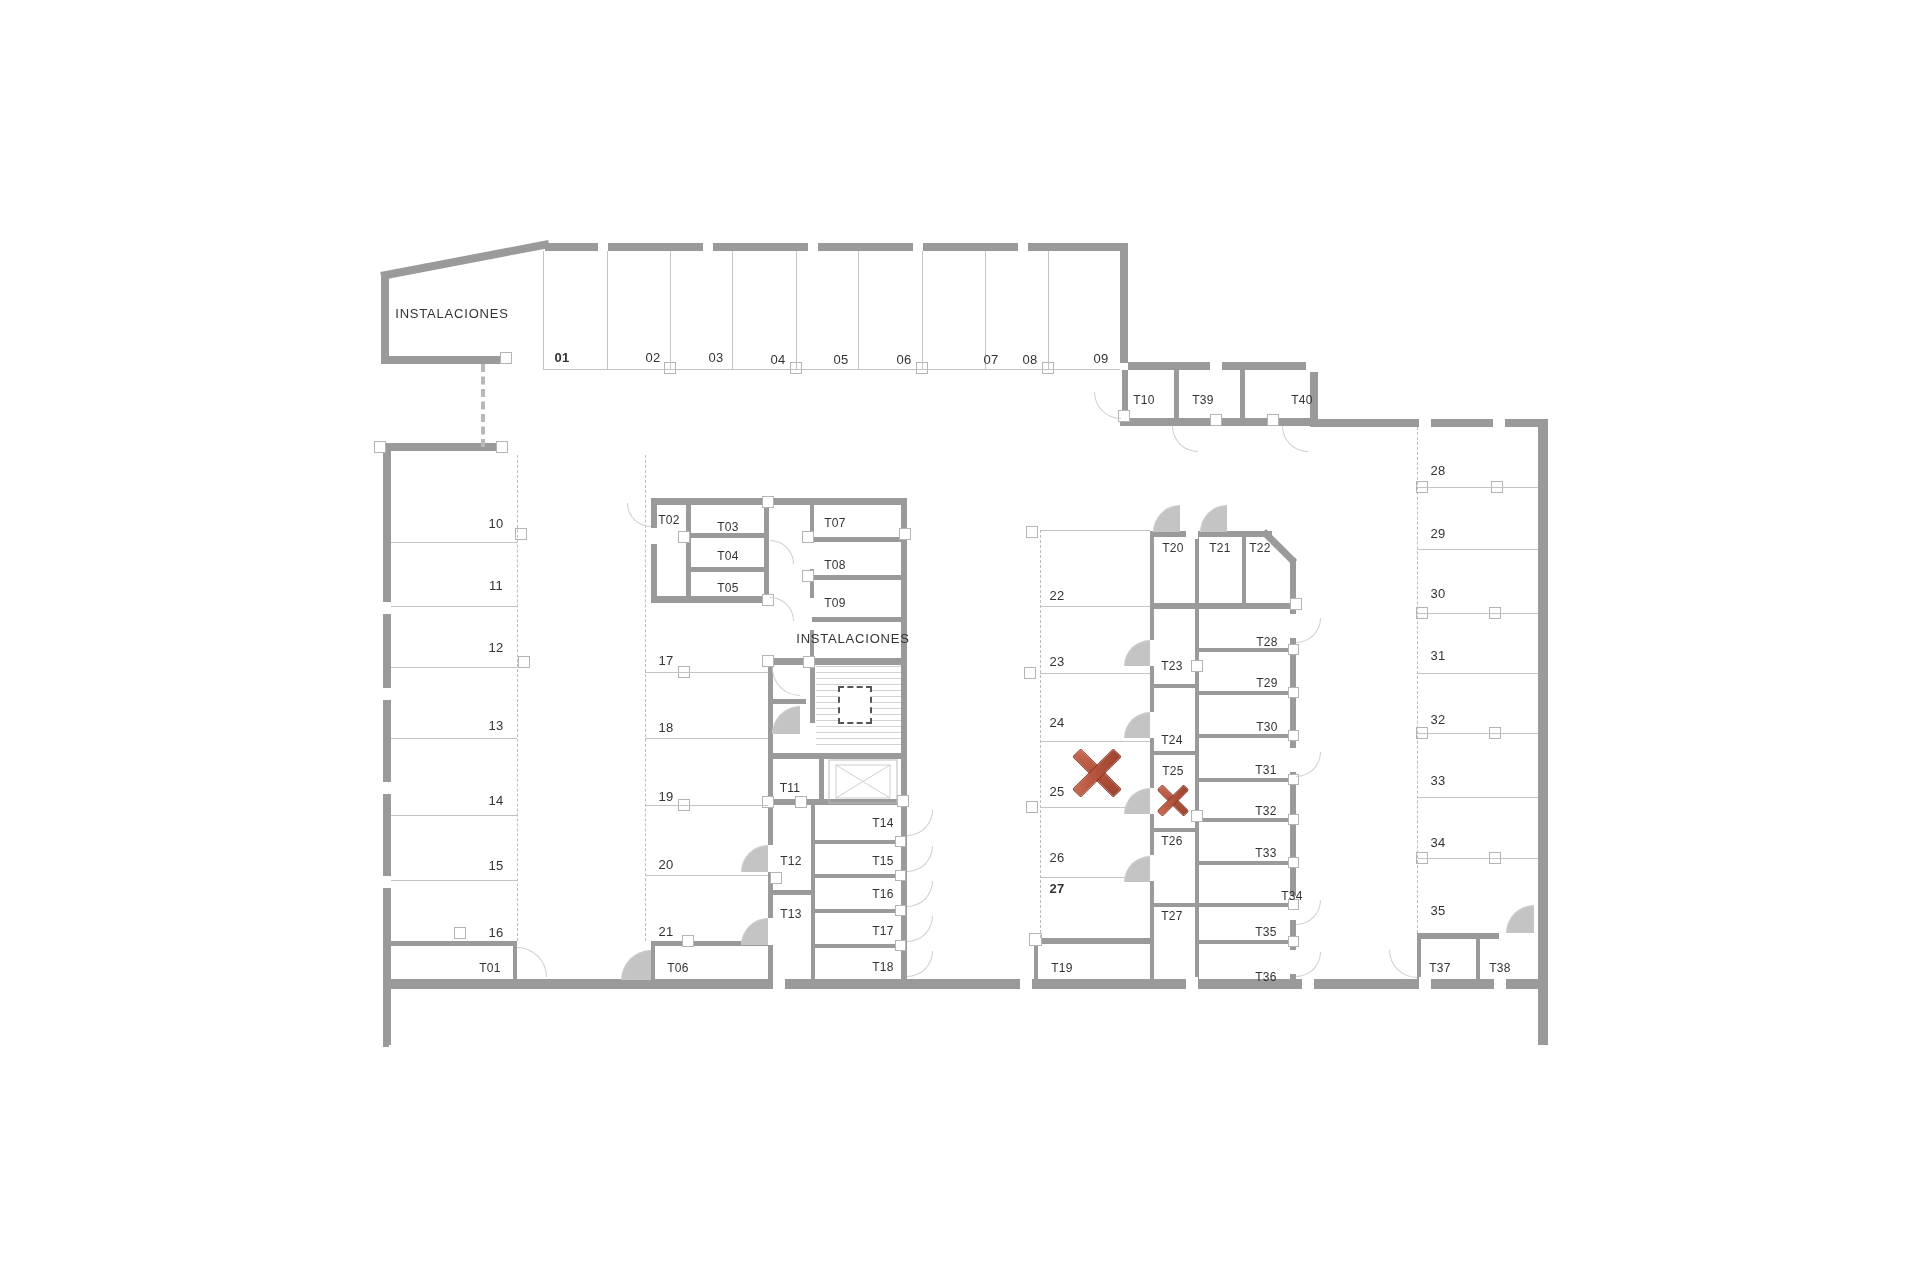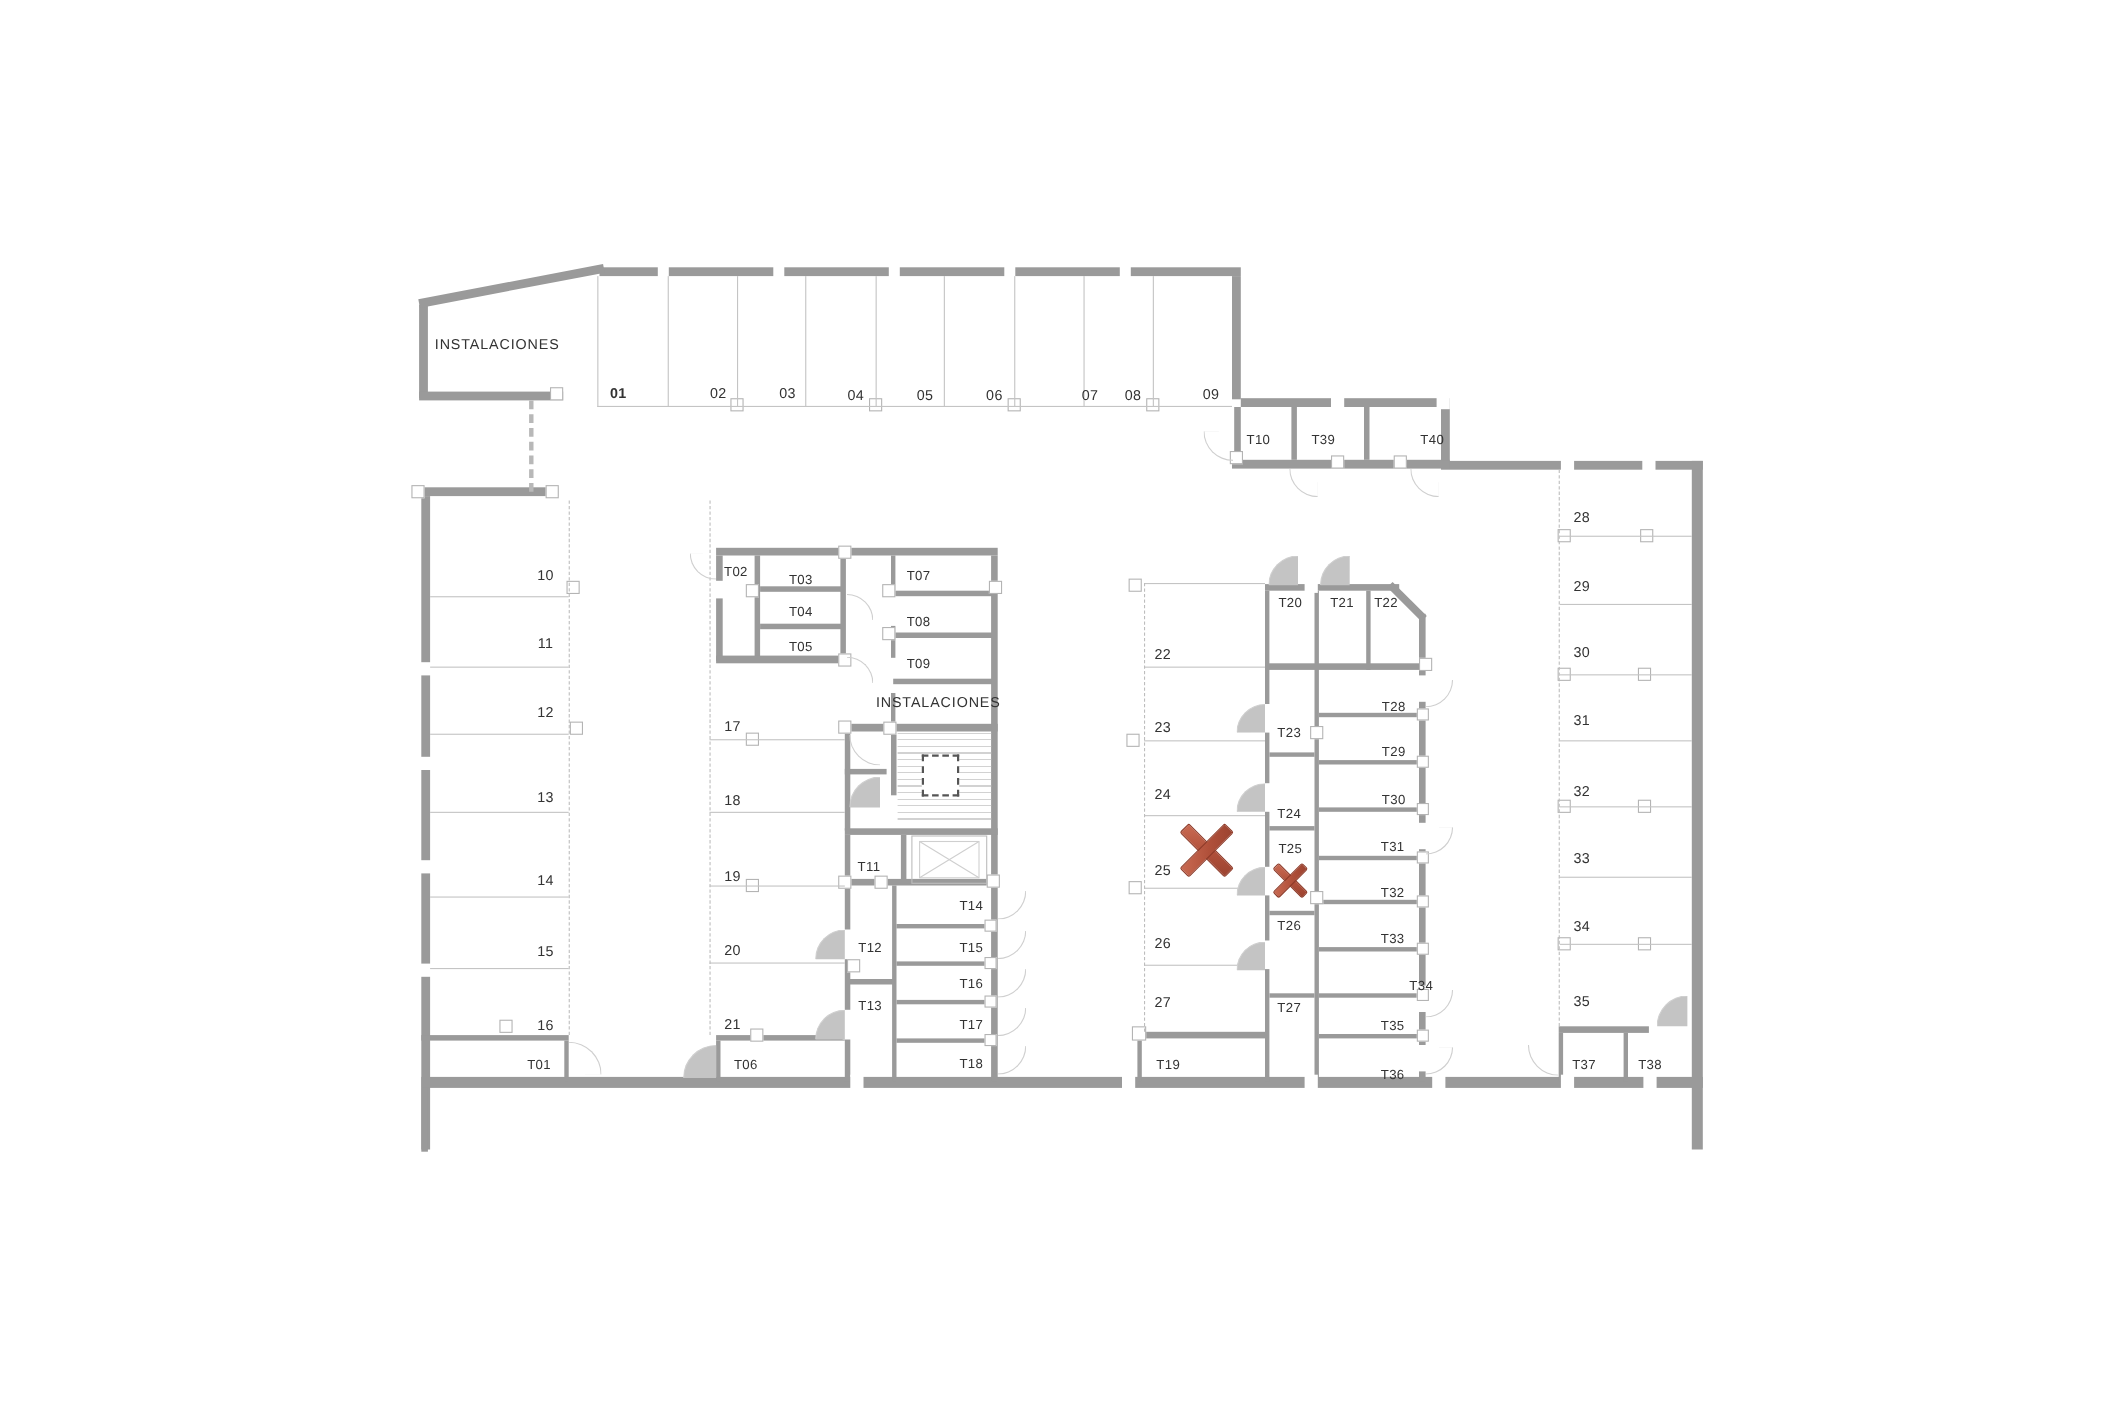--- a/index.html
+++ b/index.html
@@ -298,21 +298,21 @@
       <div class="lbl " style="left: 666px; top: 660px;">17</div>
       <div class="lbl " style="left: 666px; top: 727px;">18</div>
       <div class="lbl " style="left: 666px; top: 796px;">19</div>
       <div class="lbl " style="left: 666px; top: 864px;">20</div>
       <div class="lbl " style="left: 666px; top: 931px;">21</div>
       <div class="lbl " style="left: 1057px; top: 595px;">22</div>
       <div class="lbl " style="left: 1057px; top: 661px;">23</div>
       <div class="lbl " style="left: 1057px; top: 722px;">24</div>
       <div class="lbl " style="left: 1057px; top: 791px;">25</div>
       <div class="lbl " style="left: 1057px; top: 857px;">26</div>
-      <div class="lbl " style="left: 1057px; top: 911px;">27</div>
+      <div class="lbl " style="left: 1057px; top: 888px; font-weight: bold;">27</div>
       <div class="lbl " style="left: 1438px; top: 470px;">28</div>
       <div class="lbl " style="left: 1438px; top: 533px;">29</div>
       <div class="lbl " style="left: 1438px; top: 593px;">30</div>
       <div class="lbl " style="left: 1438px; top: 655px;">31</div>
       <div class="lbl " style="left: 1438px; top: 719px;">32</div>
       <div class="lbl " style="left: 1438px; top: 780px;">33</div>
       <div class="lbl " style="left: 1438px; top: 842px;">34</div>
       <div class="lbl " style="left: 1438px; top: 910px;">35</div>
       <div class="lbl small" style="left: 490px; top: 968px;">T01</div>
       <div class="lbl small" style="left: 669px; top: 520px;">T02</div>

